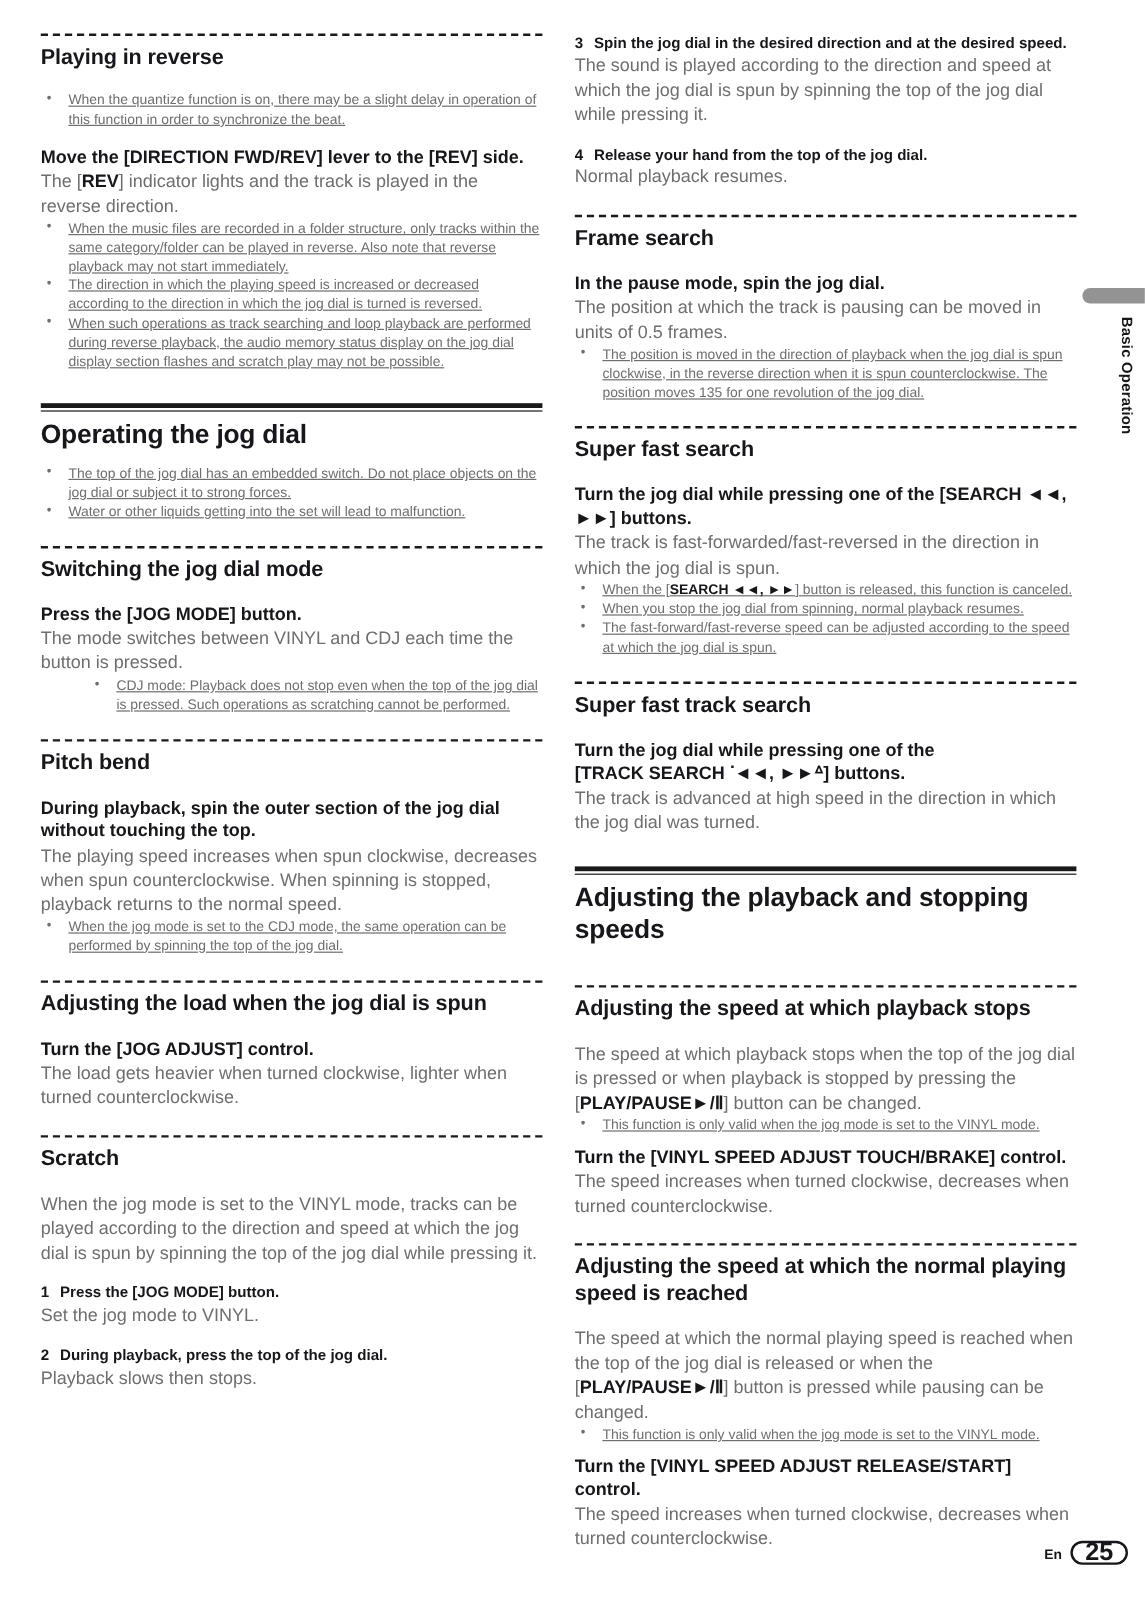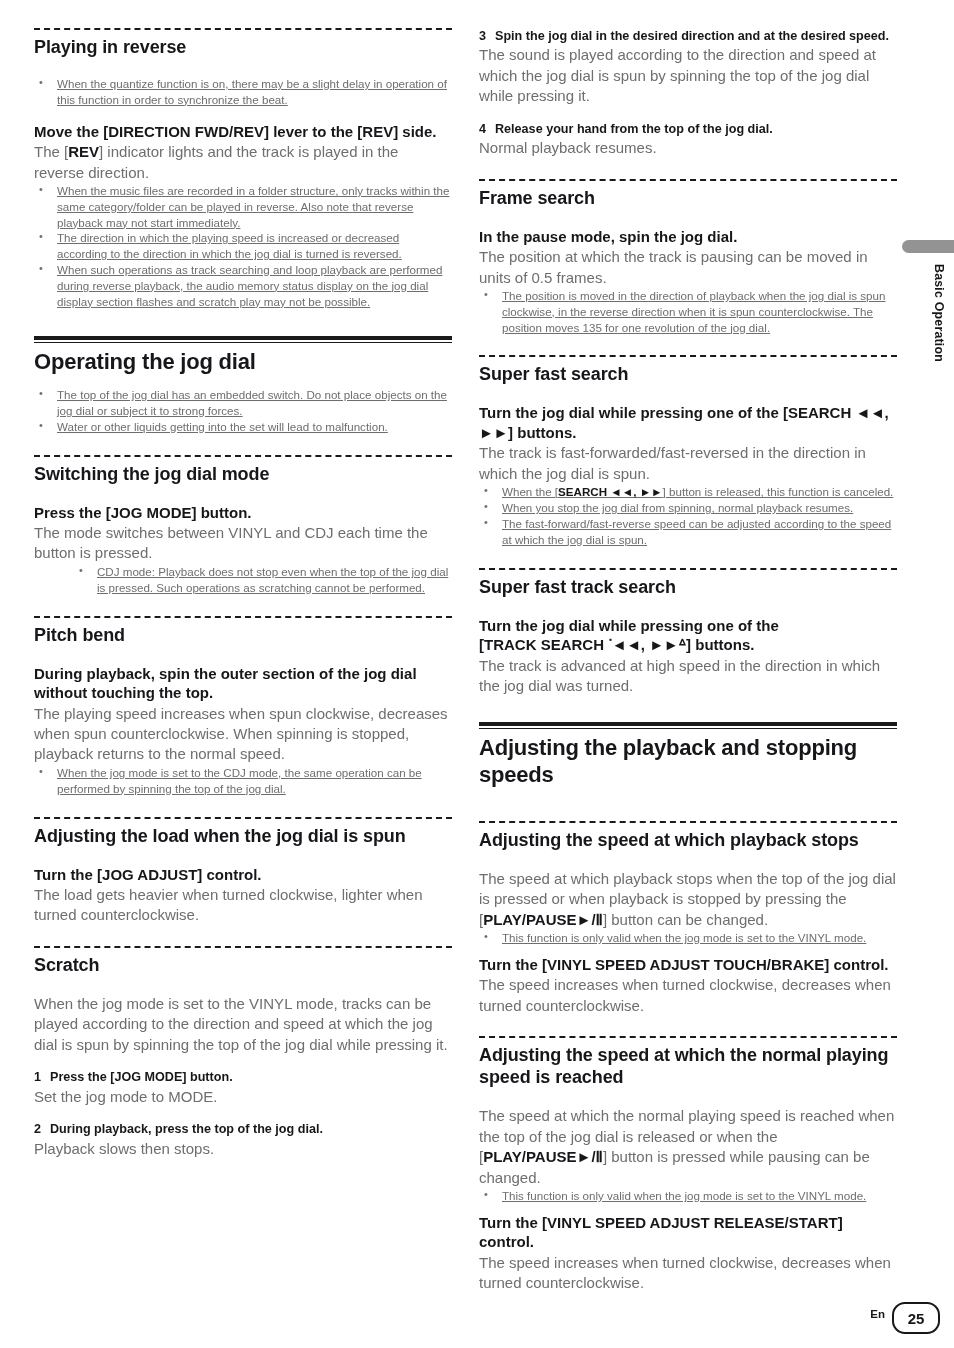--- a/index.html
+++ b/index.html
@@ -158,41 +158,41 @@
     writing-mode: vertical-rl;
     text-orientation: mixed;
     letter-spacing: 0.2px;
   }
 
   
   .footer {
     position: absolute;
     left: 0;
     right: 0;
-    bottom: 20px;
+    bottom: 38px;
     height: 26px;
   }
   .footer .lang {
     position: absolute;
     right: 69px;
     top: 6px;
     font-size: 11.5px;
     font-weight: bold;
     color: #17171b;
   }
   .footer .pageno {
     position: absolute;
     right: 14px;
     top: 0;
     width: 48px;
-    height: 32px;
+    height: 20px;
     border: 2px solid #17171b;
     border-radius: 13px;
     box-sizing: border-box;
-    font-size: 15px;
+    font-size: 21px;
     font-weight: bold;
     color: #17171b;
     display: flex;
     align-items: center;
     justify-content: center;
   }
 </style>
 </head>
 <body>
 
@@ -256,21 +256,21 @@
     <div class="gap-lg"></div>
 
     <div class="rule-dashed"></div>
     <h2 class="sub">Scratch</h2>
     <p class="body">When the jog mode is set to the VINYL mode, tracks can be played according to the direction and speed at which the jog dial is spun by spinning the top of the jog dial while pressing it.</p>
     <div class="gap-md"></div>
     <div class="step">
       <span class="num">1</span>
       <span class="txt">Press the [JOG MODE] button.</span>
     </div>
-    <p class="body">Set the jog mode to MODE.</p>
+    <p class="body">Set the jog mode to VINYL.</p>
     <div class="gap-md"></div>
     <div class="step">
       <span class="num">2</span>
       <span class="txt">During playback, press the top of the jog dial.</span>
     </div>
     <p class="body">Playback slows then stops.</p>
   </div>
 
   <div class="col col-right">
 

